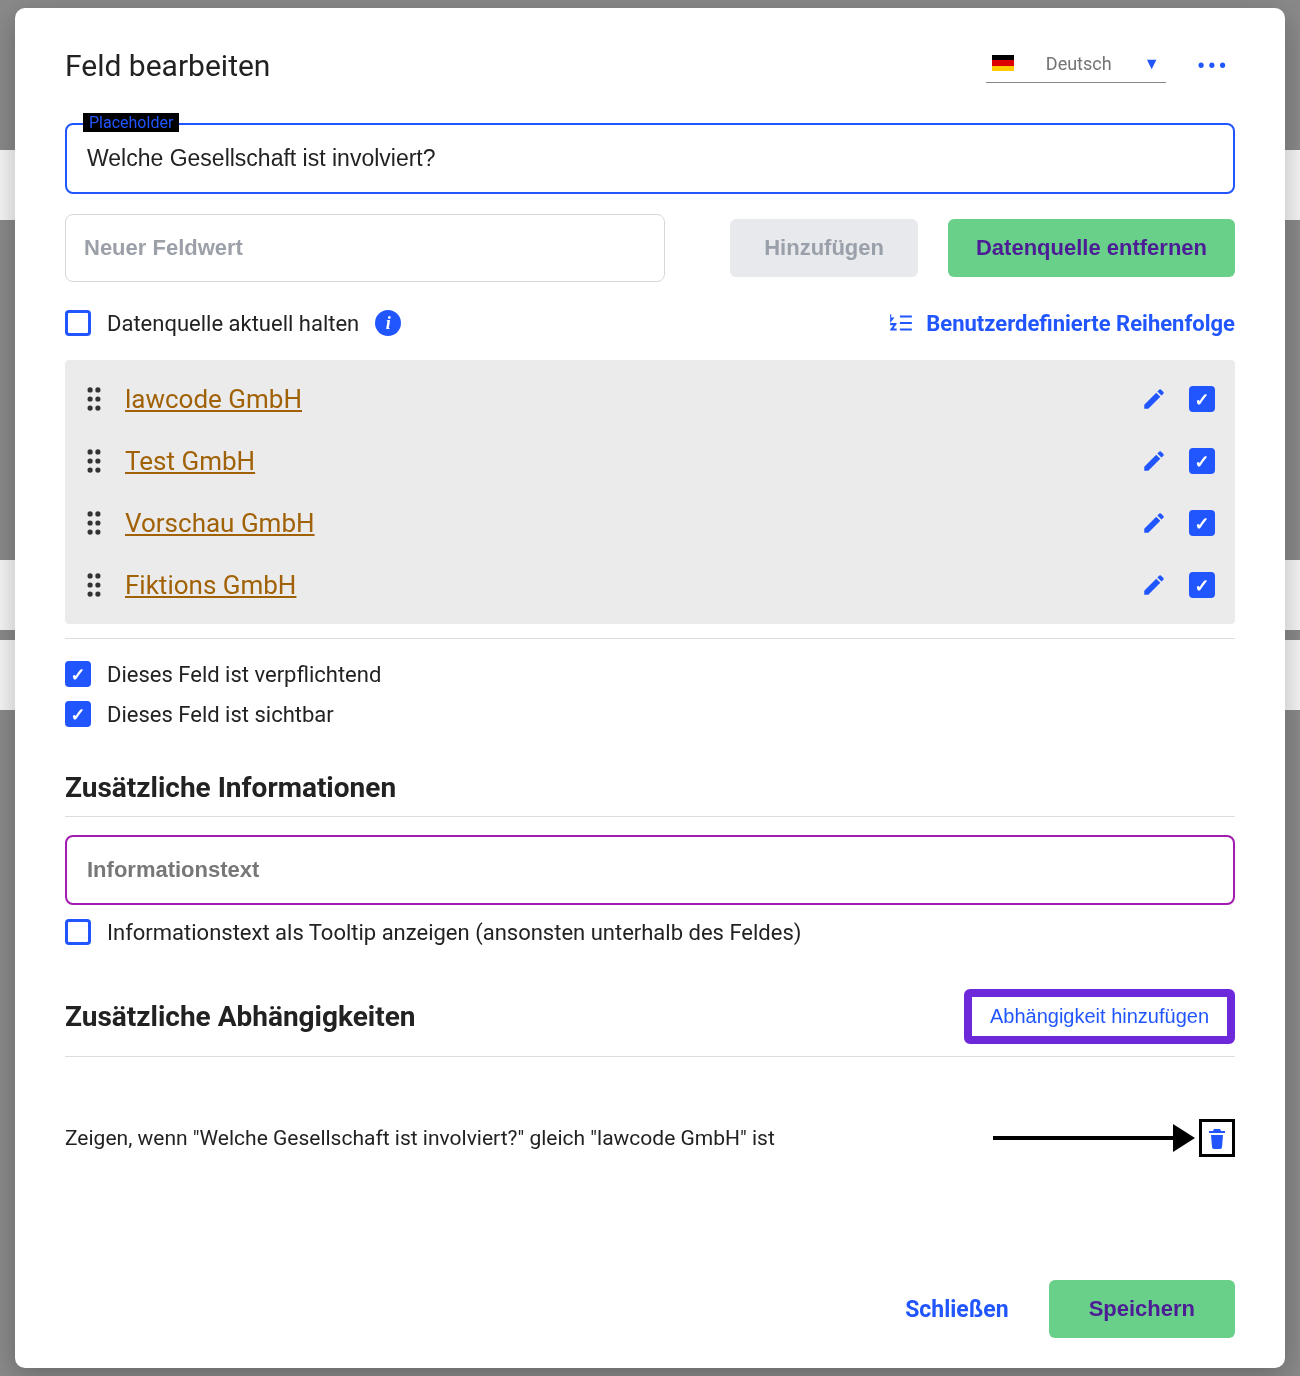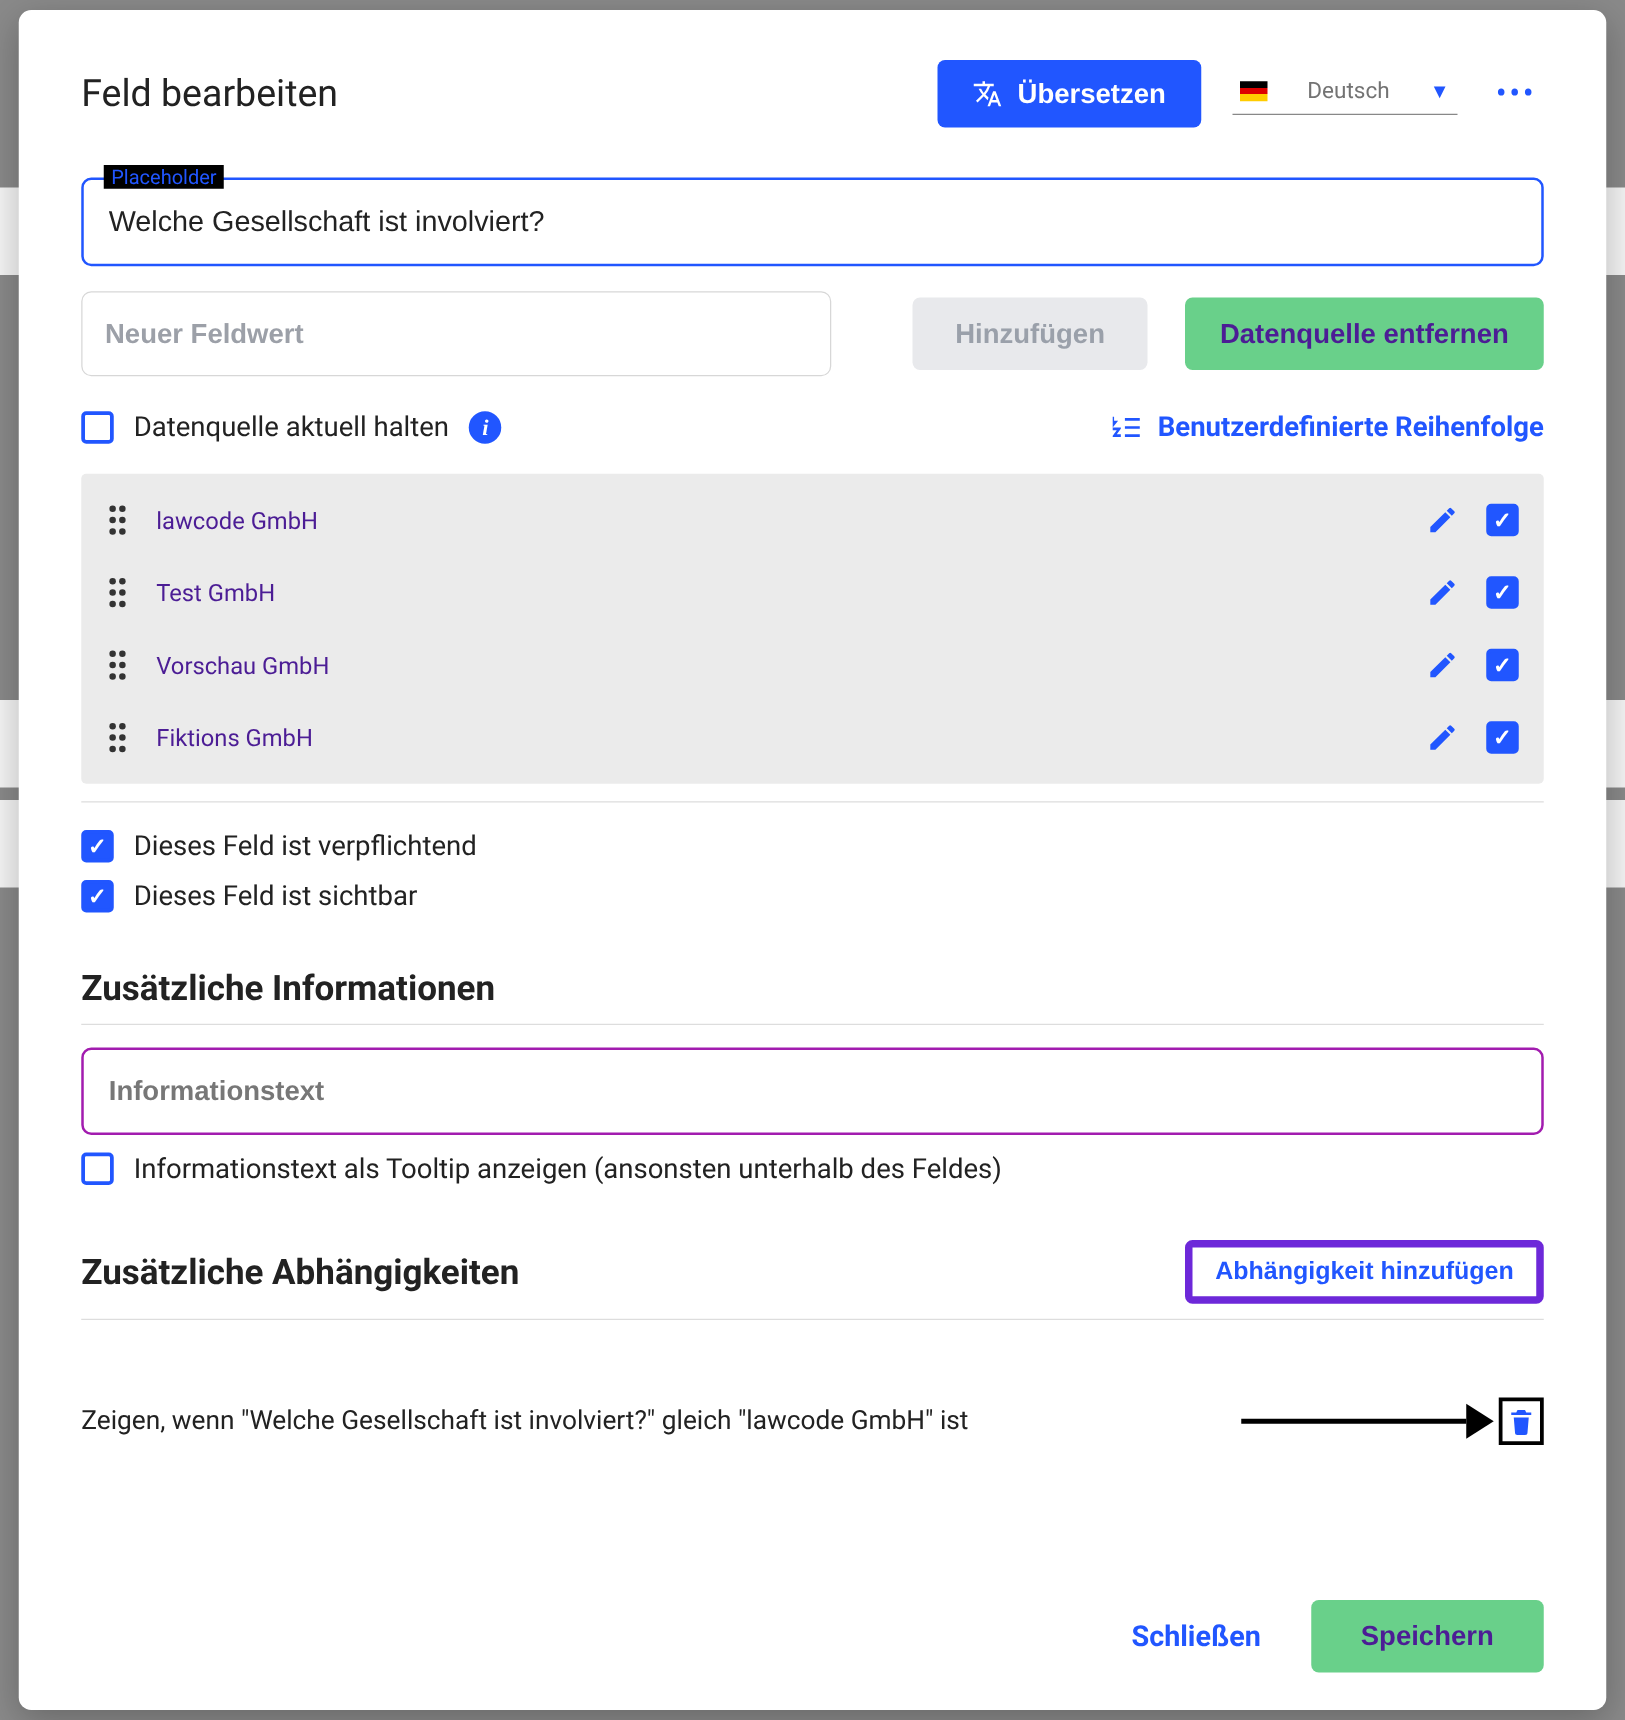--- a/index.html
+++ b/index.html
@@ -38,31 +38,31 @@
   .chk { width:26px; height:26px; border:3px solid #2156ff; border-radius:4px; display:flex; align-items:center; justify-content:center; cursor:pointer; background:#fff; }
   .chk.checked { background:#2156ff; color:#fff; }
   .chk.checked::after{content:"✓"; font-weight:800; font-size:18px;}
   .info-badge { width:26px; height:26px; border-radius:50%; background:#2156ff; color:#fff; display:flex; align-items:center; justify-content:center; font-weight:700; font-family: Georgia, serif; font-style: italic; cursor:pointer; font-size:18px;}
   .link-action { display:flex; align-items:center; gap:12px; color:#2156ff; font-weight:700; font-size:22px; cursor:pointer; }
 
   .list { background:#ebebeb; border-radius:4px; padding: 8px 0; margin-bottom: 14px; }
   .list-item { display:flex; align-items:center; padding: 16px 20px; gap: 22px; }
   .drag { cursor:grab; color:#333; }
   .drag svg{display:block;}
-  .list-item .name { flex:1; font-size:19px; color:#4c1d95; }
+  .list-item .name { flex:1; font-size:26px; color:#a16207;text-decoration:underline; }
   .icon-btn { color:#2156ff; cursor:pointer; display:flex; }
   .list-divider{height:1px; background:#ddd; margin: 0 0 22px 0;}
   .chk-line { display:flex; align-items:center; gap:16px; font-size:22px; color:#222; margin-bottom: 14px; }
 
   .section-title { display:flex; align-items:center; justify-content:space-between; margin: 30px 0 12px 0; }
   .section-title h2 { font-size:28px; font-weight:700; color:#222; }
   .section-divider{height:1px; background:#ddd; margin-bottom:18px;}
   .info-input { width:100%; border:2px solid #a21caf; border-radius:8px; padding:20px; font-size:22px; color:#222; }
   .info-input::placeholder{color:#777; font-weight:700;}
-  .btn-outline{ background:#fff; border:6px solid #6d28d9; color:#2156ff; font-weight:700; font-size:20px; border-radius:6px; padding:8px 18px; cursor:pointer;}
+  .btn-outline{ background:#fff; border:8px solid #6d28d9; color:#2156ff; font-weight:400; font-size:20px; border-radius:6px; padding:8px 18px; cursor:pointer;}
   .dep-row{ display:flex; align-items:center; justify-content:space-between; margin-top: 44px; }
   .dep-text{ font-size:21px; color:#222; }
   .arrow-wrap{display:flex; align-items:center; gap:0;}
   .arrow-line{width:180px; height:4px; background:#000;}
   .arrow-head{width:0;height:0;border-top:14px solid transparent;border-bottom:14px solid transparent;border-left:22px solid #000;}
   .trash-box{ border:3px solid #000; padding:3px; margin-left:4px; cursor:pointer; display:flex;}
   .footer{ margin-top:auto; display:flex; justify-content:flex-end; gap:40px; align-items:center;}
   .link-close{ color:#2156ff; font-weight:700; font-size:23px; cursor:pointer;}
   svg{display:block;}
 </style>
@@ -73,28 +73,20 @@
   <div class="bg-strip" style="top:150px;height:70px;"></div>
   <div class="bg-strip" style="top:560px;height:70px;"></div>
   <div class="bg-strip" style="top:640px;height:70px;"></div>
 </div>
 
 <div class="modal">
 
   <div class="header">
     <div class="title">Feld bearbeiten</div>
     <div class="header-right">
-      <button class="btn-primary">
-        <span>
-          <svg width="24" height="24" viewBox="0 0 24 24" fill="#fff">
-              <path d="M12.87 15.07l-2.54-2.51.03-.03A17.5 17.5 0 0 0 14.07 6H17V4h-7V2H8v2H1v2h11.17A15.5 15.5 0 0 1 9 11.3 15.4 15.4 0 0 1 6.9 8H4.9a17.4 17.4 0 0 0 3 4.56l-5.09 5.02L4 19l5-5 3.11 3.11.76-2.04zM18.5 10h-2L12 22h2l1.12-3h4.75L21 22h2l-4.5-12zm-2.62 7l1.62-4.33L19.12 17h-3.24z"></path>
-            </svg>
-        </span>
-        <span>Übersetzen</span>
-      </button>
       <div class="lang-select">
         <span class="flag"></span>
         <span class="lbl">Deutsch</span>
         <span class="chev">▼</span>
       </div>
       <div class="dots">•••</div>
     </div>
   </div>
 
   <div class="fieldset">

